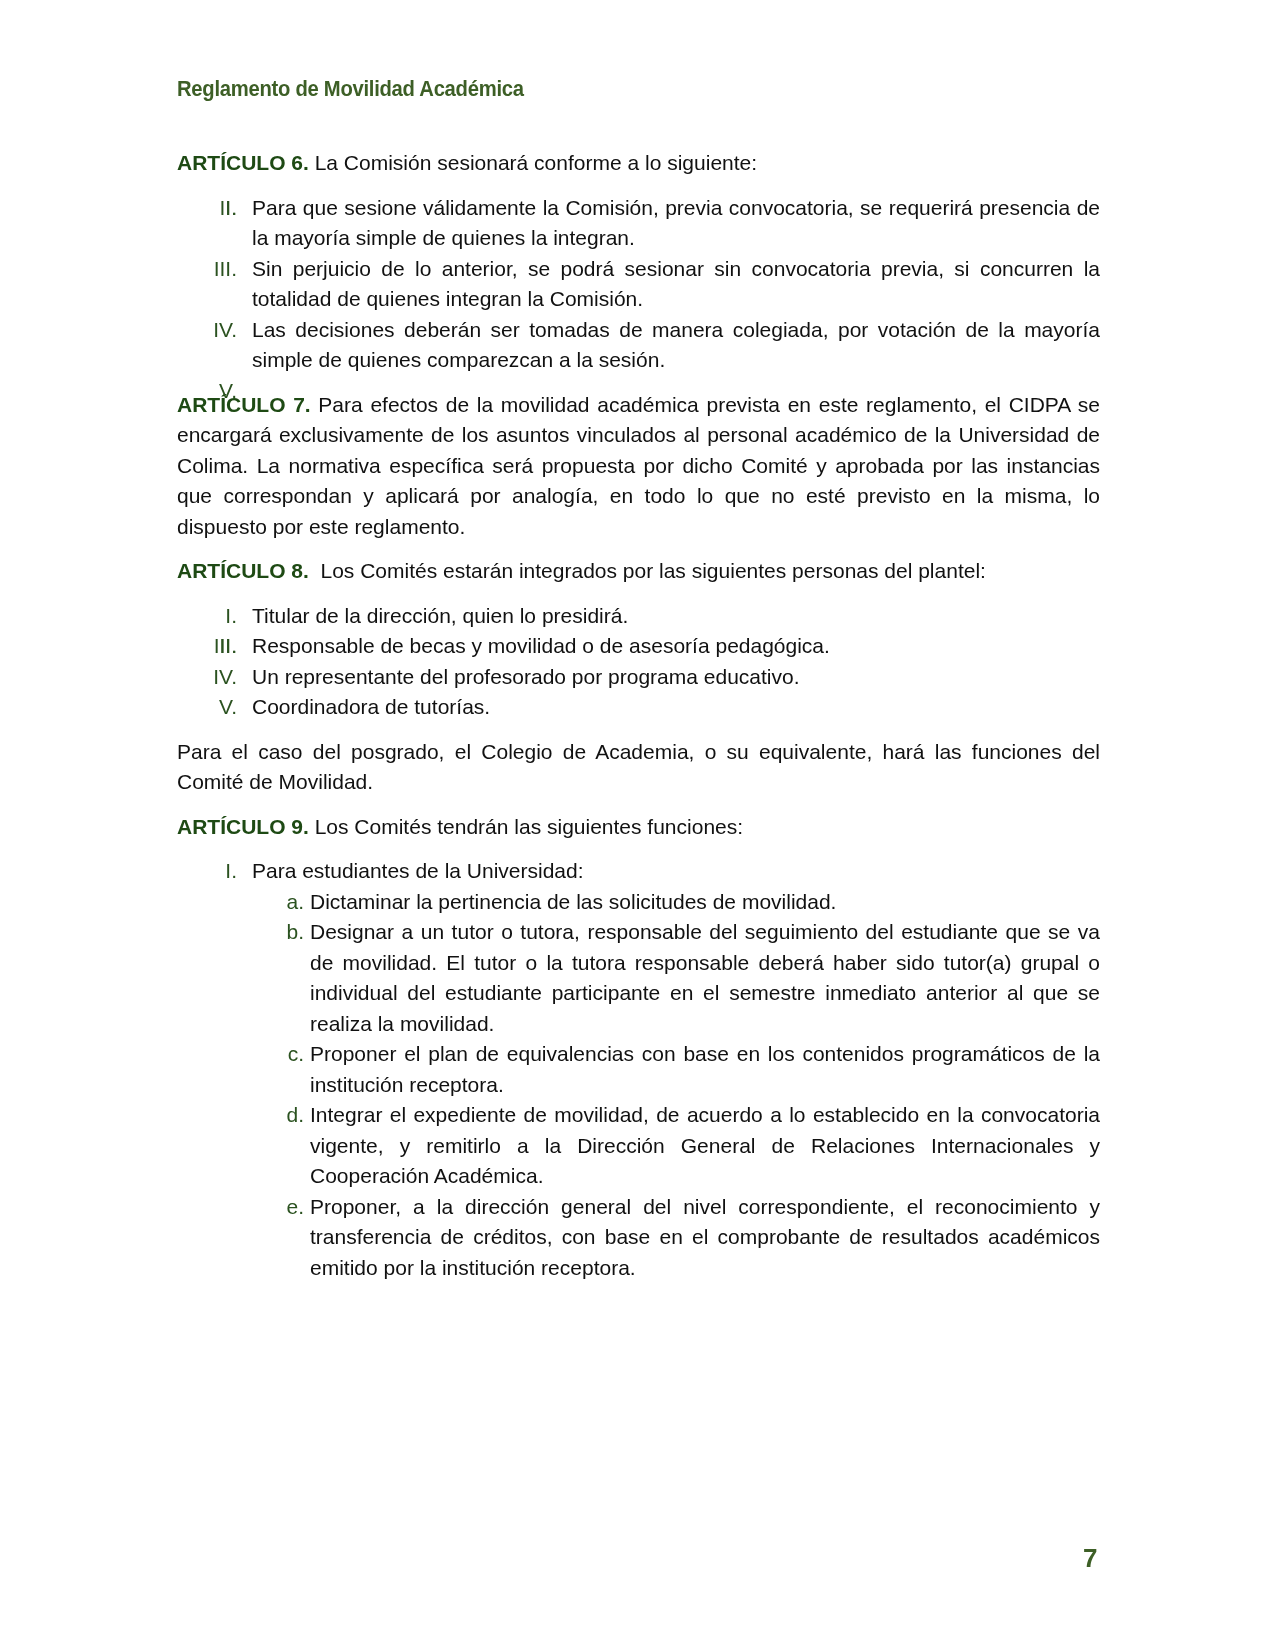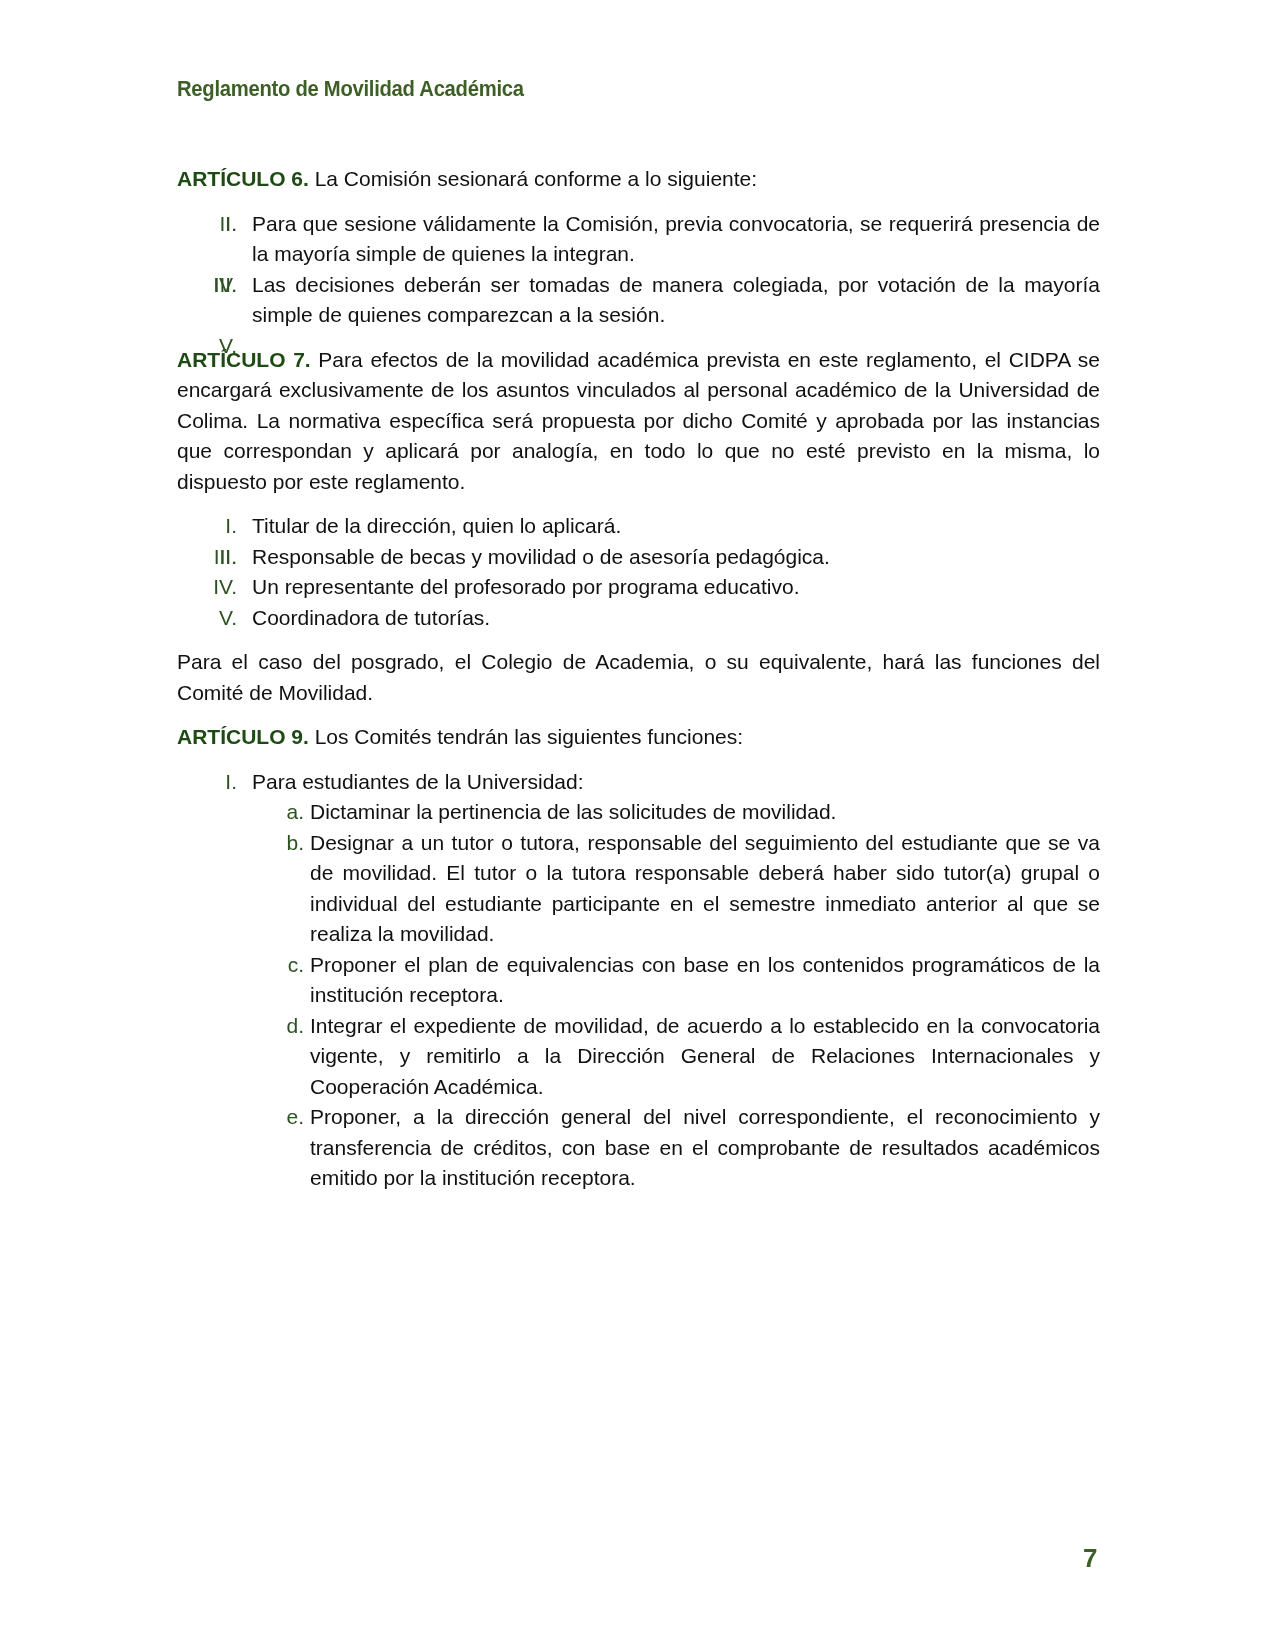--- a/index.html
+++ b/index.html
@@ -7,21 +7,21 @@
   .page {
     position: absolute; left: 177px; top: 0; width: 923px;
     font-family: "Liberation Sans", sans-serif; font-size: 21px; line-height: 30.5px;
     color: #111111;
   }
   .running-header {
     position: absolute; left: 177px; top: 76px;
     font-family: "Liberation Sans", sans-serif; font-weight: bold; font-size: 22px;
     color: #3d5f26; letter-spacing: -0.3px; transform: scaleX(0.92); transform-origin: left;
   }
-  .content { position: absolute; left: 0; top: 164px; width: 923px; }
+  .content { position: absolute; left: 0; top: 148px; width: 923px; }
   .para { margin: 0 0 14px 0; text-align: justify; }
   .art-label { color: #1e4a14; font-weight: bold; }
   ol.roman { list-style: none; margin: 0 0 14px 0; padding: 0; }
   ol.roman > li { position: relative; padding-left: 75px; text-align: justify; }
   .num { position: absolute; left: 0; width: 60px; text-align: right; color: #2b5220; }
   ol.alpha { list-style: none; margin: 0; padding: 0; }
   ol.alpha > li { position: relative; padding-left: 58px; text-align: justify; }
   ol.alpha .num { width: 52px; left: 0; }
   .page-number {
     position: absolute; left: 1083px; top: 1543px;
@@ -35,31 +35,34 @@
 
 <div class="page">
   <div class="content">
 
     <p class="para">
       <span class="art-label">ARTÍCULO 6.</span><span> La Comisión sesionará conforme a lo siguiente:</span>
     </p>
     <ol class="roman">
       <li><span class="num">I.</span></li>
       <li><span class="num">II.</span><span>Para que sesione válidamente la Comisión, previa convocatoria, se requerirá presencia de la mayoría simple de quienes la integran.</span></li>
-      <li><span class="num">III.</span></li>
+      <li><span class="num">III.</span><span>Sin perjuicio de lo anterior, se podrá sesionar sin convocatoria previa, si concurren la totalidad de quienes integran la Comisión.</span></li>
       <li><span class="num">IV.</span><span>Las decisiones deberán ser tomadas de manera colegiada, por votación de la mayoría simple de quienes comparezcan a la sesión.</span></li>
       <li><span class="num">V.</span></li>
     </ol>
 
     <p class="para">
       <span class="art-label">ARTÍCULO 7.</span><span> Para efectos de la movilidad académica prevista en este reglamento, el CIDPA se encargará exclusivamente de los asuntos vinculados al personal académico de la Universidad de Colima. La normativa específica será propuesta por dicho Comité y aprobada por las instancias que correspondan y aplicará por analogía, en todo lo que no esté previsto en la misma, lo dispuesto por este reglamento.</span>
     </p>
 
+    <p class="para">
+      <span class="art-label">ARTÍCULO 8.</span><span style="white-space: pre;">  Los Comités estarán integrados por las siguientes personas del plantel:</span>
+    </p>
     <ol class="roman">
-      <li><span class="num">I.</span><span>Titular de la dirección, quien lo aplicará.</span></li>
+      <li><span class="num">I.</span><span>Titular de la dirección, quien lo presidirá.</span></li>
       <li><span class="num">II.</span></li>
       <li><span class="num">III.</span><span>Responsable de becas y movilidad o de asesoría pedagógica.</span></li>
       <li><span class="num">IV.</span><span>Un representante del profesorado por programa educativo.</span></li>
       <li><span class="num">V.</span><span>Coordinadora de tutorías.</span></li>
     </ol>
     <p class="para">Para el caso del posgrado, el Colegio de Academia, o su equivalente, hará las funciones del Comité de Movilidad.</p>
 
     <p class="para">
       <span class="art-label">ARTÍCULO 9.</span><span> Los Comités tendrán las siguientes funciones:</span>
     </p>

